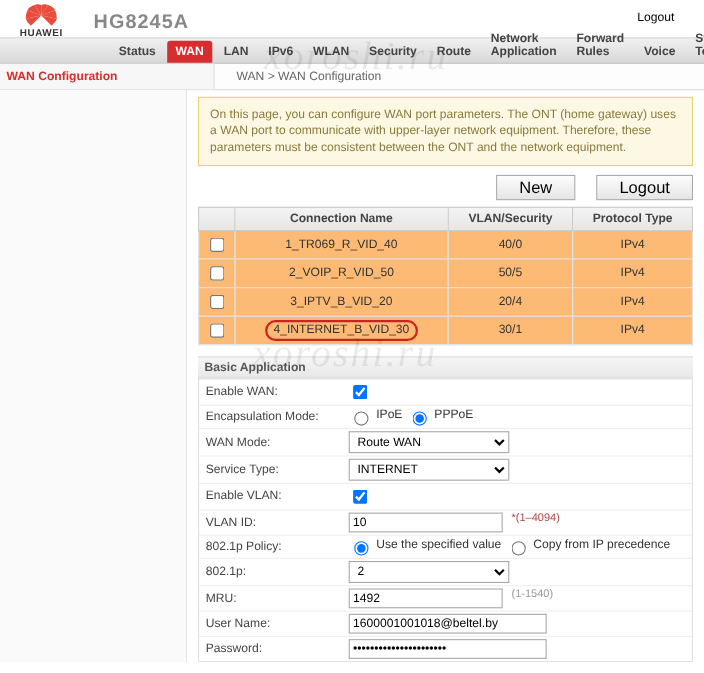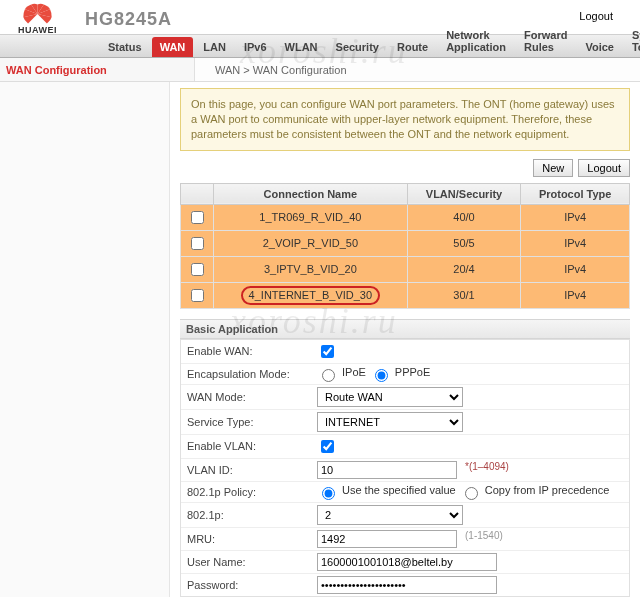--- a/index.html
+++ b/index.html
@@ -70,24 +70,24 @@
     background: #fdf8e4;
     color: #8a7a3a;
     padding: 8px 10px;
     font-size: 11px;
     line-height: 1.35;
   }
   .btnbar { text-align: right; padding: 2px 10px; }
   .btn {
     background: linear-gradient(#fdfdfd,#e5e5e5);
     border: 1px solid #aaa;
-    padding: 2px 8px;
-    font-size: 11px;
+    padding: 2px 20px;
+    font-size: 15px;
     cursor: pointer;
-    margin-left:2px;
+    margin-left:16px;
   }
   table.conn {
     width: calc(100% - 20px);
     margin: 4px 10px 10px 10px;
     border-collapse: collapse;
     font-size: 11px;
   }
   table.conn th {
     background: linear-gradient(#f4f4f4,#e6e6e6);
     border: 1px solid #ccc;

